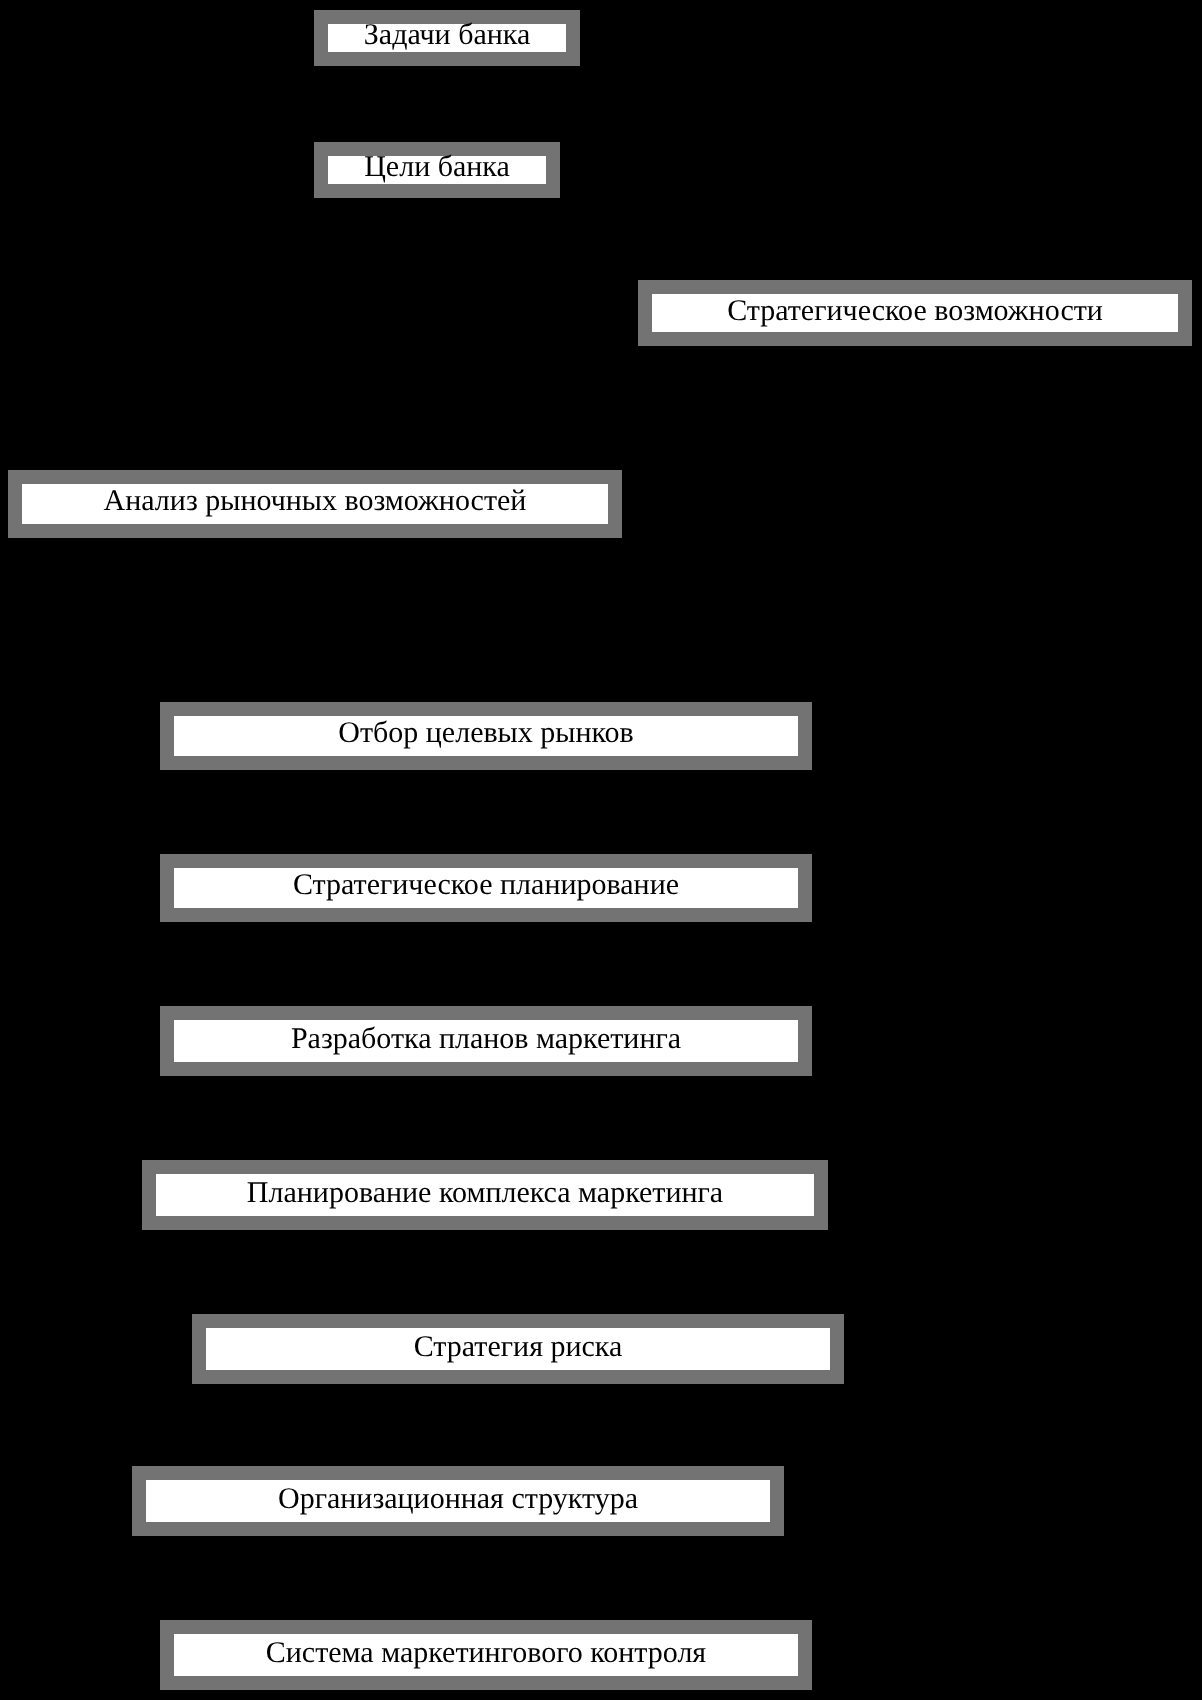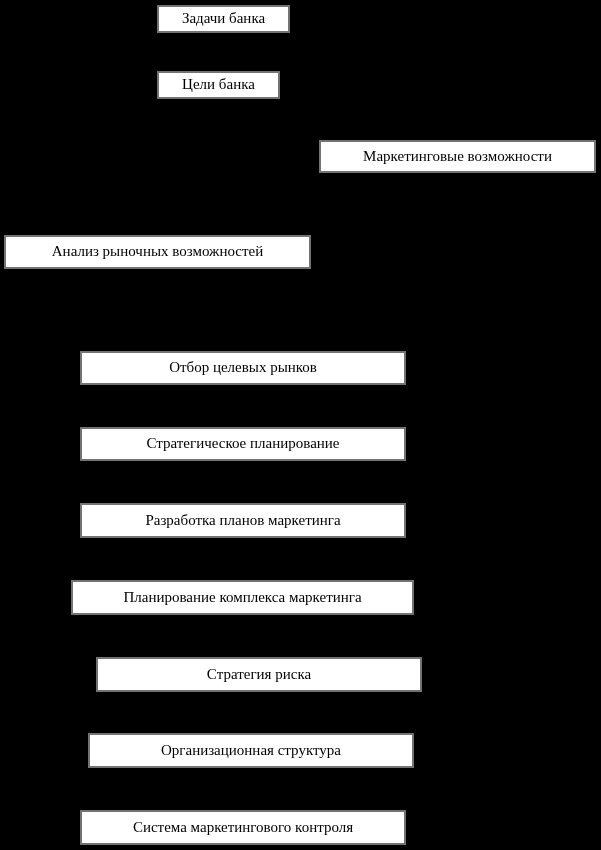--- a/index.html
+++ b/index.html
@@ -12,21 +12,21 @@
     width: 601px;
     height: 850px;
     background: #000000;
     font-family: "Liberation Serif", serif;
     overflow: hidden;
   }
   .node {
     position: absolute;
     box-sizing: border-box;
     background: #ffffff;
-    border: 2px solid #737373;
+    border: 7px solid #737373;
     color: #000000;
     display: flex;
     align-items: center;
     justify-content: center;
     text-align: center;
     font-size: 15px;
     line-height: 1.15;
     padding: 2px 6px;
   }
   .node.bold {
@@ -45,21 +45,21 @@
   <div class="node" style="left:157px; top:5px; width:133px; height:28px;">
     <span class="label">Задачи банка</span>
   </div>
 
   <div class="node" style="left:157px; top:71px; width:123px; height:28px;">
     <span class="label">Цели банка</span>
   </div>
 
 
   <div class="node" style="left:319px; top:140px; width:277px; height:33px;">
-    <span class="label">Маркетинговые возможности</span>
+    <span class="label">Стратегическое возможности</span>
   </div>
 
   <div class="node" style="left:4px; top:235px; width:307px; height:34px;">
     <span class="label">Анализ рыночных возможностей</span>
   </div>
 
   <div class="node" style="left:80px; top:351px; width:326px; height:34px;">
     <span class="label">Отбор целевых рынков</span>
   </div>
 
@@ -72,21 +72,21 @@
   </div>
 
   <div class="node" style="left:71px; top:580px; width:343px; height:35px;">
     <span class="label">Планирование комплекса маркетинга</span>
   </div>
 
   <div class="node" style="left:96px; top:657px; width:326px; height:35px;">
     <span class="label">Стратегия риска</span>
   </div>
 
-  <div class="node" style="left:88px; top:733px; width:326px; height:35px;">
+  <div class="node" style="left:66px; top:733px; width:326px; height:35px;">
     <span class="label">Организационная структура</span>
   </div>
 
   <div class="node" style="left:80px; top:810px; width:326px; height:35px;justify-content:flex-end;">
     <span class="label">Система маркетингового контроля</span>
   </div>
 
 </div>
 
 </body></html>

